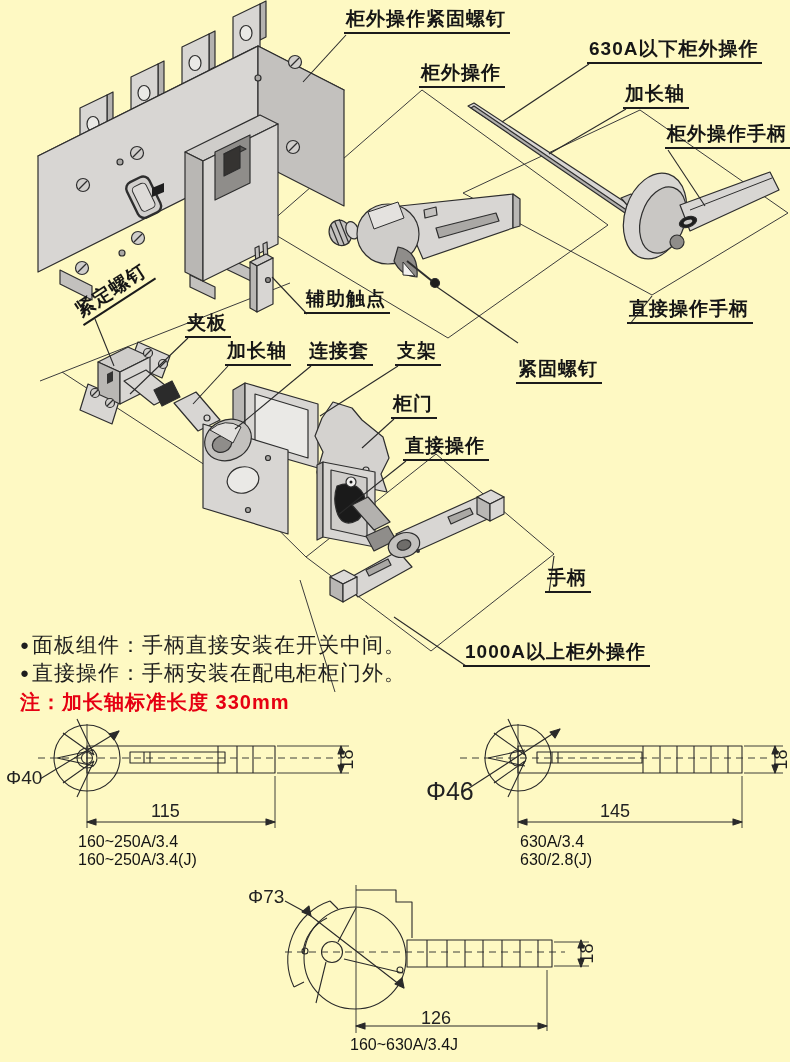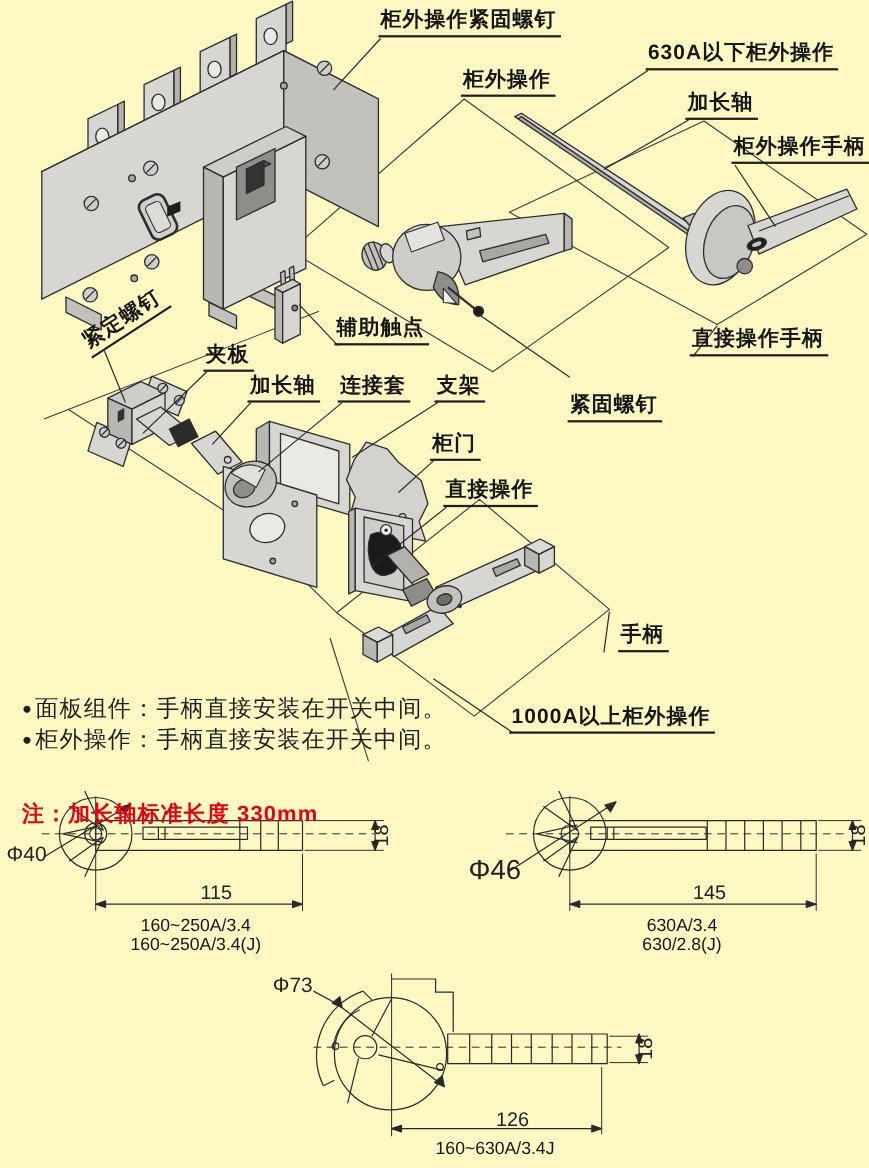--- a/index.html
+++ b/index.html
@@ -3,26 +3,26 @@
 <meta charset="utf-8">
 <style>
   html,body{margin:0;padding:0;}
   #stage{position:relative;width:790px;height:1062px;background:#eae9e6;overflow:hidden;
          font-family:"Liberation Sans",sans-serif;}
   #art{position:absolute;left:0;top:0;}
   .cal{position:absolute;font-weight:bold;font-size:19px;color:#161616;white-space:nowrap;
        border-bottom:2px solid #1c1c1c;padding:0 4px 2px 2px;letter-spacing:1px;line-height:22px;}
   .cal-rot{transform:rotate(-33deg);transform-origin:left bottom;}
   .dim{position:absolute;font-size:18px;color:#222;white-space:nowrap;}
-  .dim-c{width:60px;text-align:right;}
+  .dim-c{width:60px;text-align:left;}
   .rot90{transform:rotate(-90deg);transform-origin:center center;}
-  .models{position:absolute;width:200px;text-align:center;font-size:16px;line-height:18px;color:#141414;}
+  .models{position:absolute;width:200px;text-align:left;font-size:16px;line-height:18px;color:#141414;}
   .bullets{position:absolute;left:20px;top:631px;font-size:21px;line-height:28px;color:#1e1e1e;letter-spacing:1px;}
   .bullet-mark{font-size:15px;vertical-align:2px;margin-right:2px;}
-  .rednote{position:absolute;left:20px;top:726px;font-size:20px;font-weight:bold;letter-spacing:1px;}
+  .rednote{position:absolute;left:20px;top:689px;font-size:20px;font-weight:bold;letter-spacing:1px;}
 </style>
 </head>
 <body>
 
 <div id="stage" style="background: #fef9c3; text-decoration: underline;">
 
 <svg id="art" width="790" height="1062" viewBox="0 0 790 1062">
   <g fill="none" stroke="#2e2e2e" stroke-width="1.2" stroke-linejoin="round">
 
     <g stroke="#3c3c3c" stroke-width="1">
@@ -324,29 +324,29 @@
 <div class="cal" style="left:304px;top:288px;">辅助触点</div>
 <div class="cal" style="left:516px;top:333px;margin-top:25px;">紧固螺钉</div>
 <div class="cal" style="left:627px;top:298px;">直接操作手柄</div>
 <div class="cal cal-rot" style="left:84px;top:300px;">紧定螺钉</div>
 <div class="cal" style="left:185px;top:312px;">夹板</div>
 <div class="cal" style="left:225px;top:340px;">加长轴</div>
 <div class="cal" style="left:307px;top:340px;">连接套</div>
 <div class="cal" style="left:395px;top:340px;">支架</div>
 <div class="cal" style="left:391px;top:393px;">柜门</div>
 <div class="cal" style="left:403px;top:435px;">直接操作</div>
-<div class="cal" style="left:562px;top:567px;">手柄</div>
+<div class="cal" style="left:545px;top:567px;">手柄</div>
 <div class="cal" style="left:463px;top:641px;">1000A以上柜外操作</div>
 
 <div class="bullets">
   <div>
     <span class="bullet-mark">●</span><span>面板组件：手柄直接安装在开关中间。</span>
   </div>
   <div>
-    <span class="bullet-mark">●</span><span>柜外操作：手柄直接安装在开关中间。</span>
+    <span class="bullet-mark">●</span><span>直接操作：手柄安装在配电柜柜门外。</span>
   </div>
 </div>
 <div class="rednote" id="rednote" style="color: rgb(230, 0, 18);">注：加长轴标准长度 330mm</div>
 
 <div class="dim" style="left:6px;top:767px;font-size:19px;">Φ40</div>
 <div class="dim dim-c" style="left:151px;top:801px;">115</div>
 <div class="dim rot90" style="left:337px;top:749px;">18</div>
 <div class="models" style="left:78px;top:833px;">
   <div>160~250A/3.4</div>
   <div>160~250A/3.4(J)</div>

